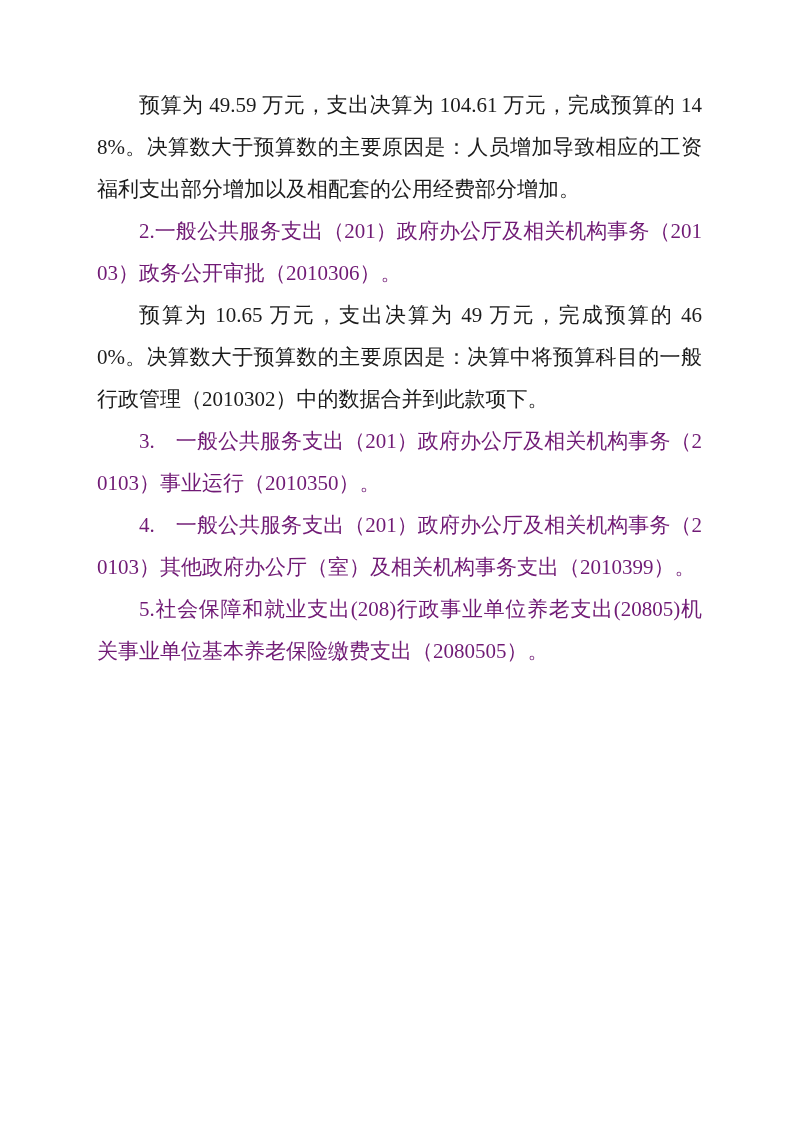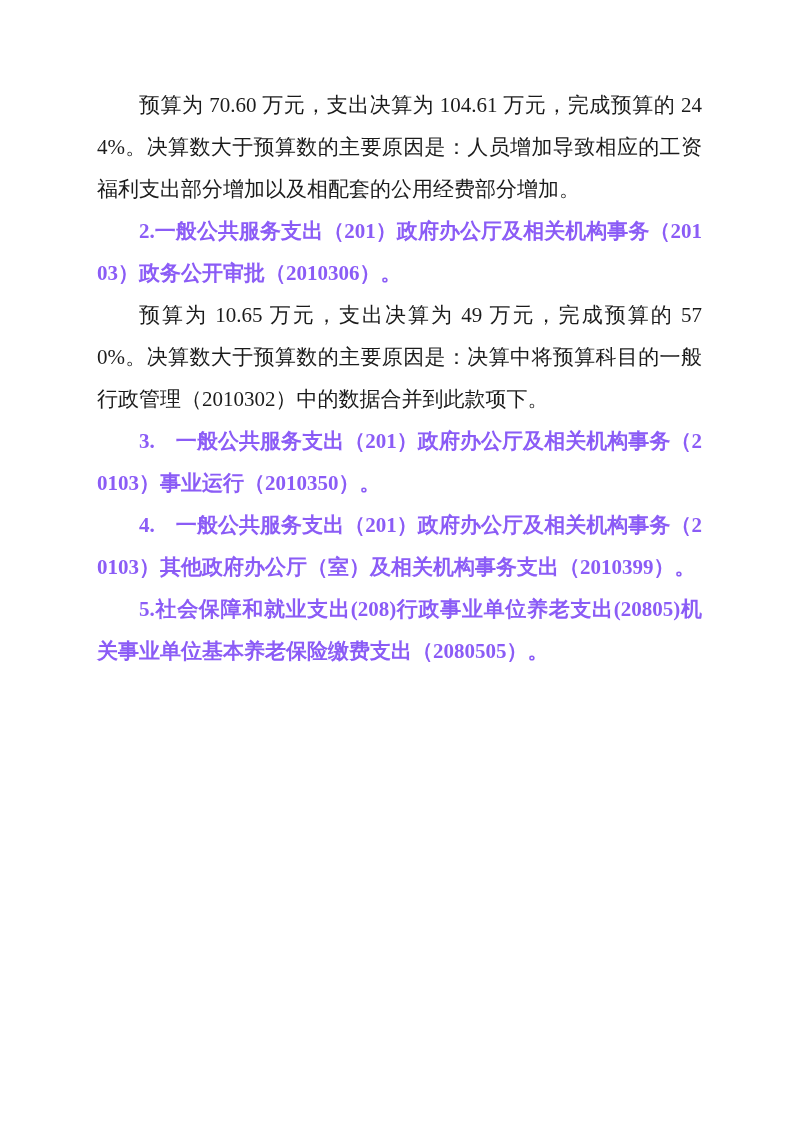--- a/index.html
+++ b/index.html
@@ -23,29 +23,29 @@
     line-height: 42px;
     color: #1b1b1b;
     text-align: justify;
   }
   .para {
     margin: 0;
     text-indent: 2em;
     word-break: break-all;
   }
   .para.heading {
-    font-weight: bold;
-    color: #8b5cf6;
+    font-weight: normal;
+    color: #701a75;
   }
 </style>
 </head>
 <body>
 
 <div class="page">
   <div class="doc-body">
-    <p class="para body">预算为 70.60 万元，支出决算为 104.61 万元，完成预算的 244%。决算数大于预算数的主要原因是：人员增加导致相应的工资福利支出部分增加以及相配套的公用经费部分增加。</p>
+    <p class="para body">预算为 49.59 万元，支出决算为 104.61 万元，完成预算的 148%。决算数大于预算数的主要原因是：人员增加导致相应的工资福利支出部分增加以及相配套的公用经费部分增加。</p>
     <p class="para heading">2.一般公共服务支出（201）政府办公厅及相关机构事务（20103）政务公开审批（2010306）。</p>
-    <p class="para body">预算为 10.65 万元，支出决算为 49 万元，完成预算的 570%。决算数大于预算数的主要原因是：决算中将预算科目的一般行政管理（2010302）中的数据合并到此款项下。</p>
+    <p class="para body">预算为 10.65 万元，支出决算为 49 万元，完成预算的 460%。决算数大于预算数的主要原因是：决算中将预算科目的一般行政管理（2010302）中的数据合并到此款项下。</p>
     <p class="para heading">3.　一般公共服务支出（201）政府办公厅及相关机构事务（20103）事业运行（2010350）。</p>
     <p class="para heading">4.　一般公共服务支出（201）政府办公厅及相关机构事务（20103）其他政府办公厅（室）及相关机构事务支出（2010399）。</p>
     <p class="para heading">5.社会保障和就业支出(208)行政事业单位养老支出(20805)机关事业单位基本养老保险缴费支出（2080505）。</p>
   </div>
 </div>
 
 </body></html>

